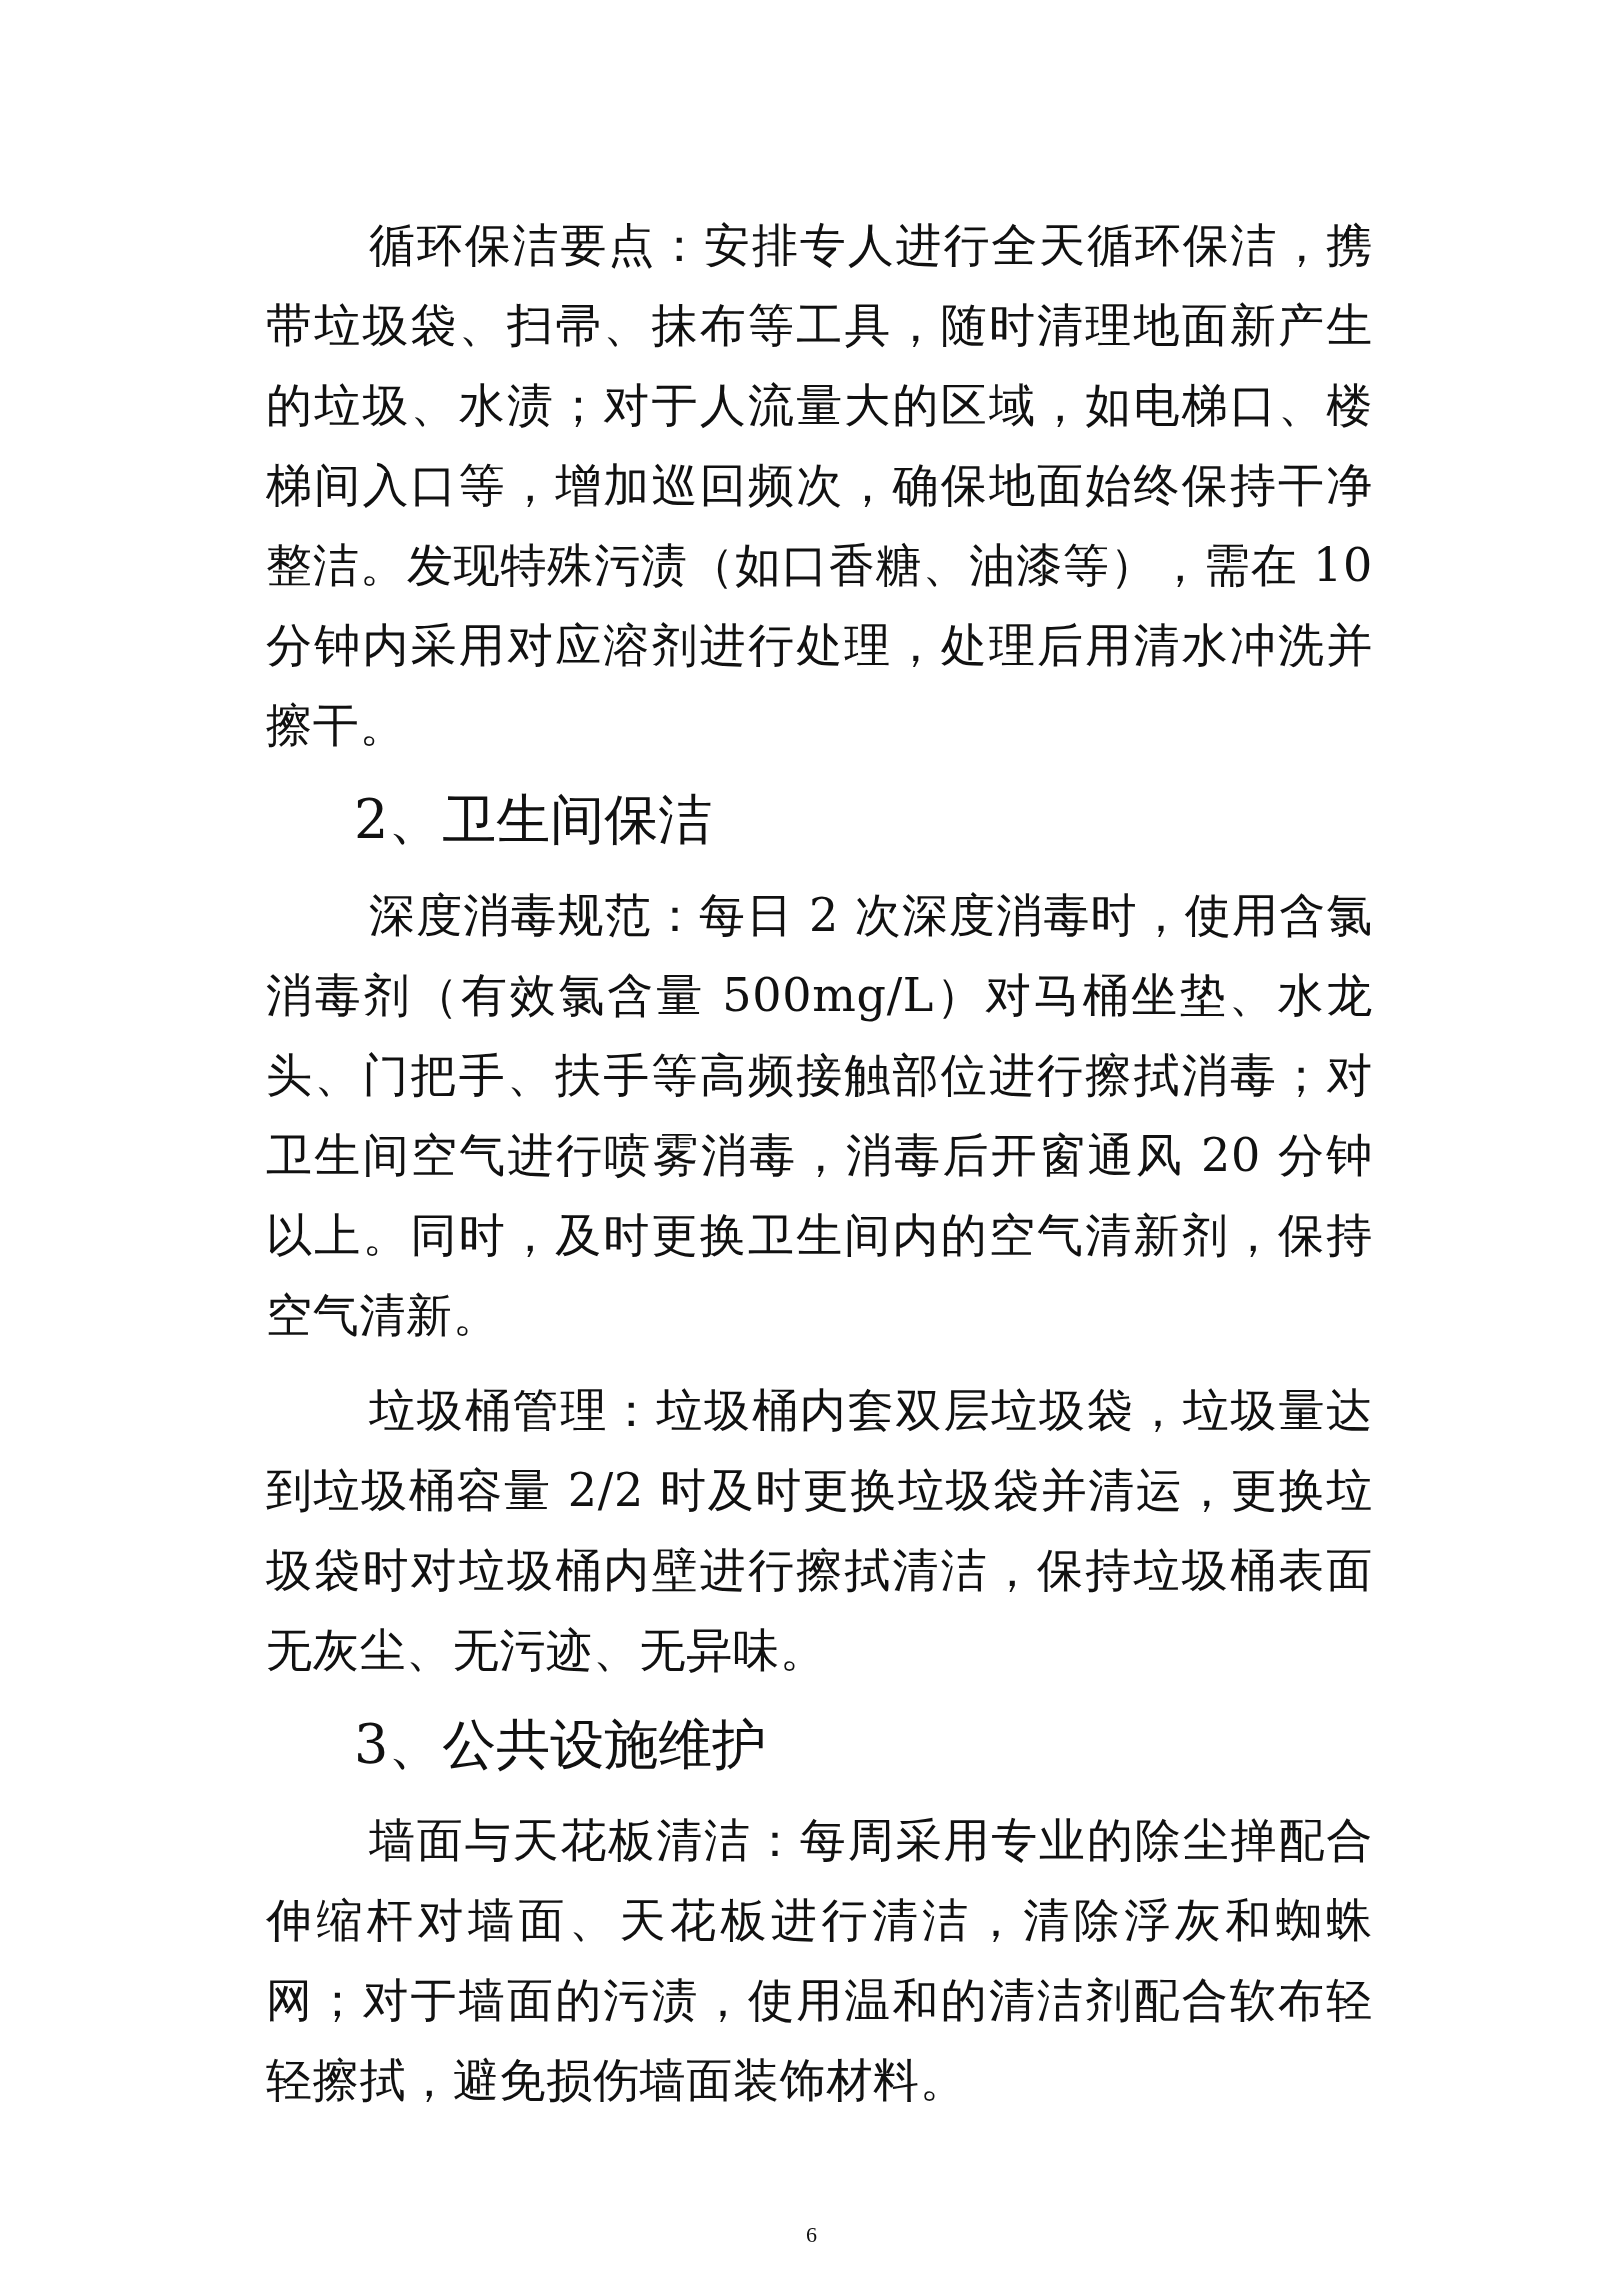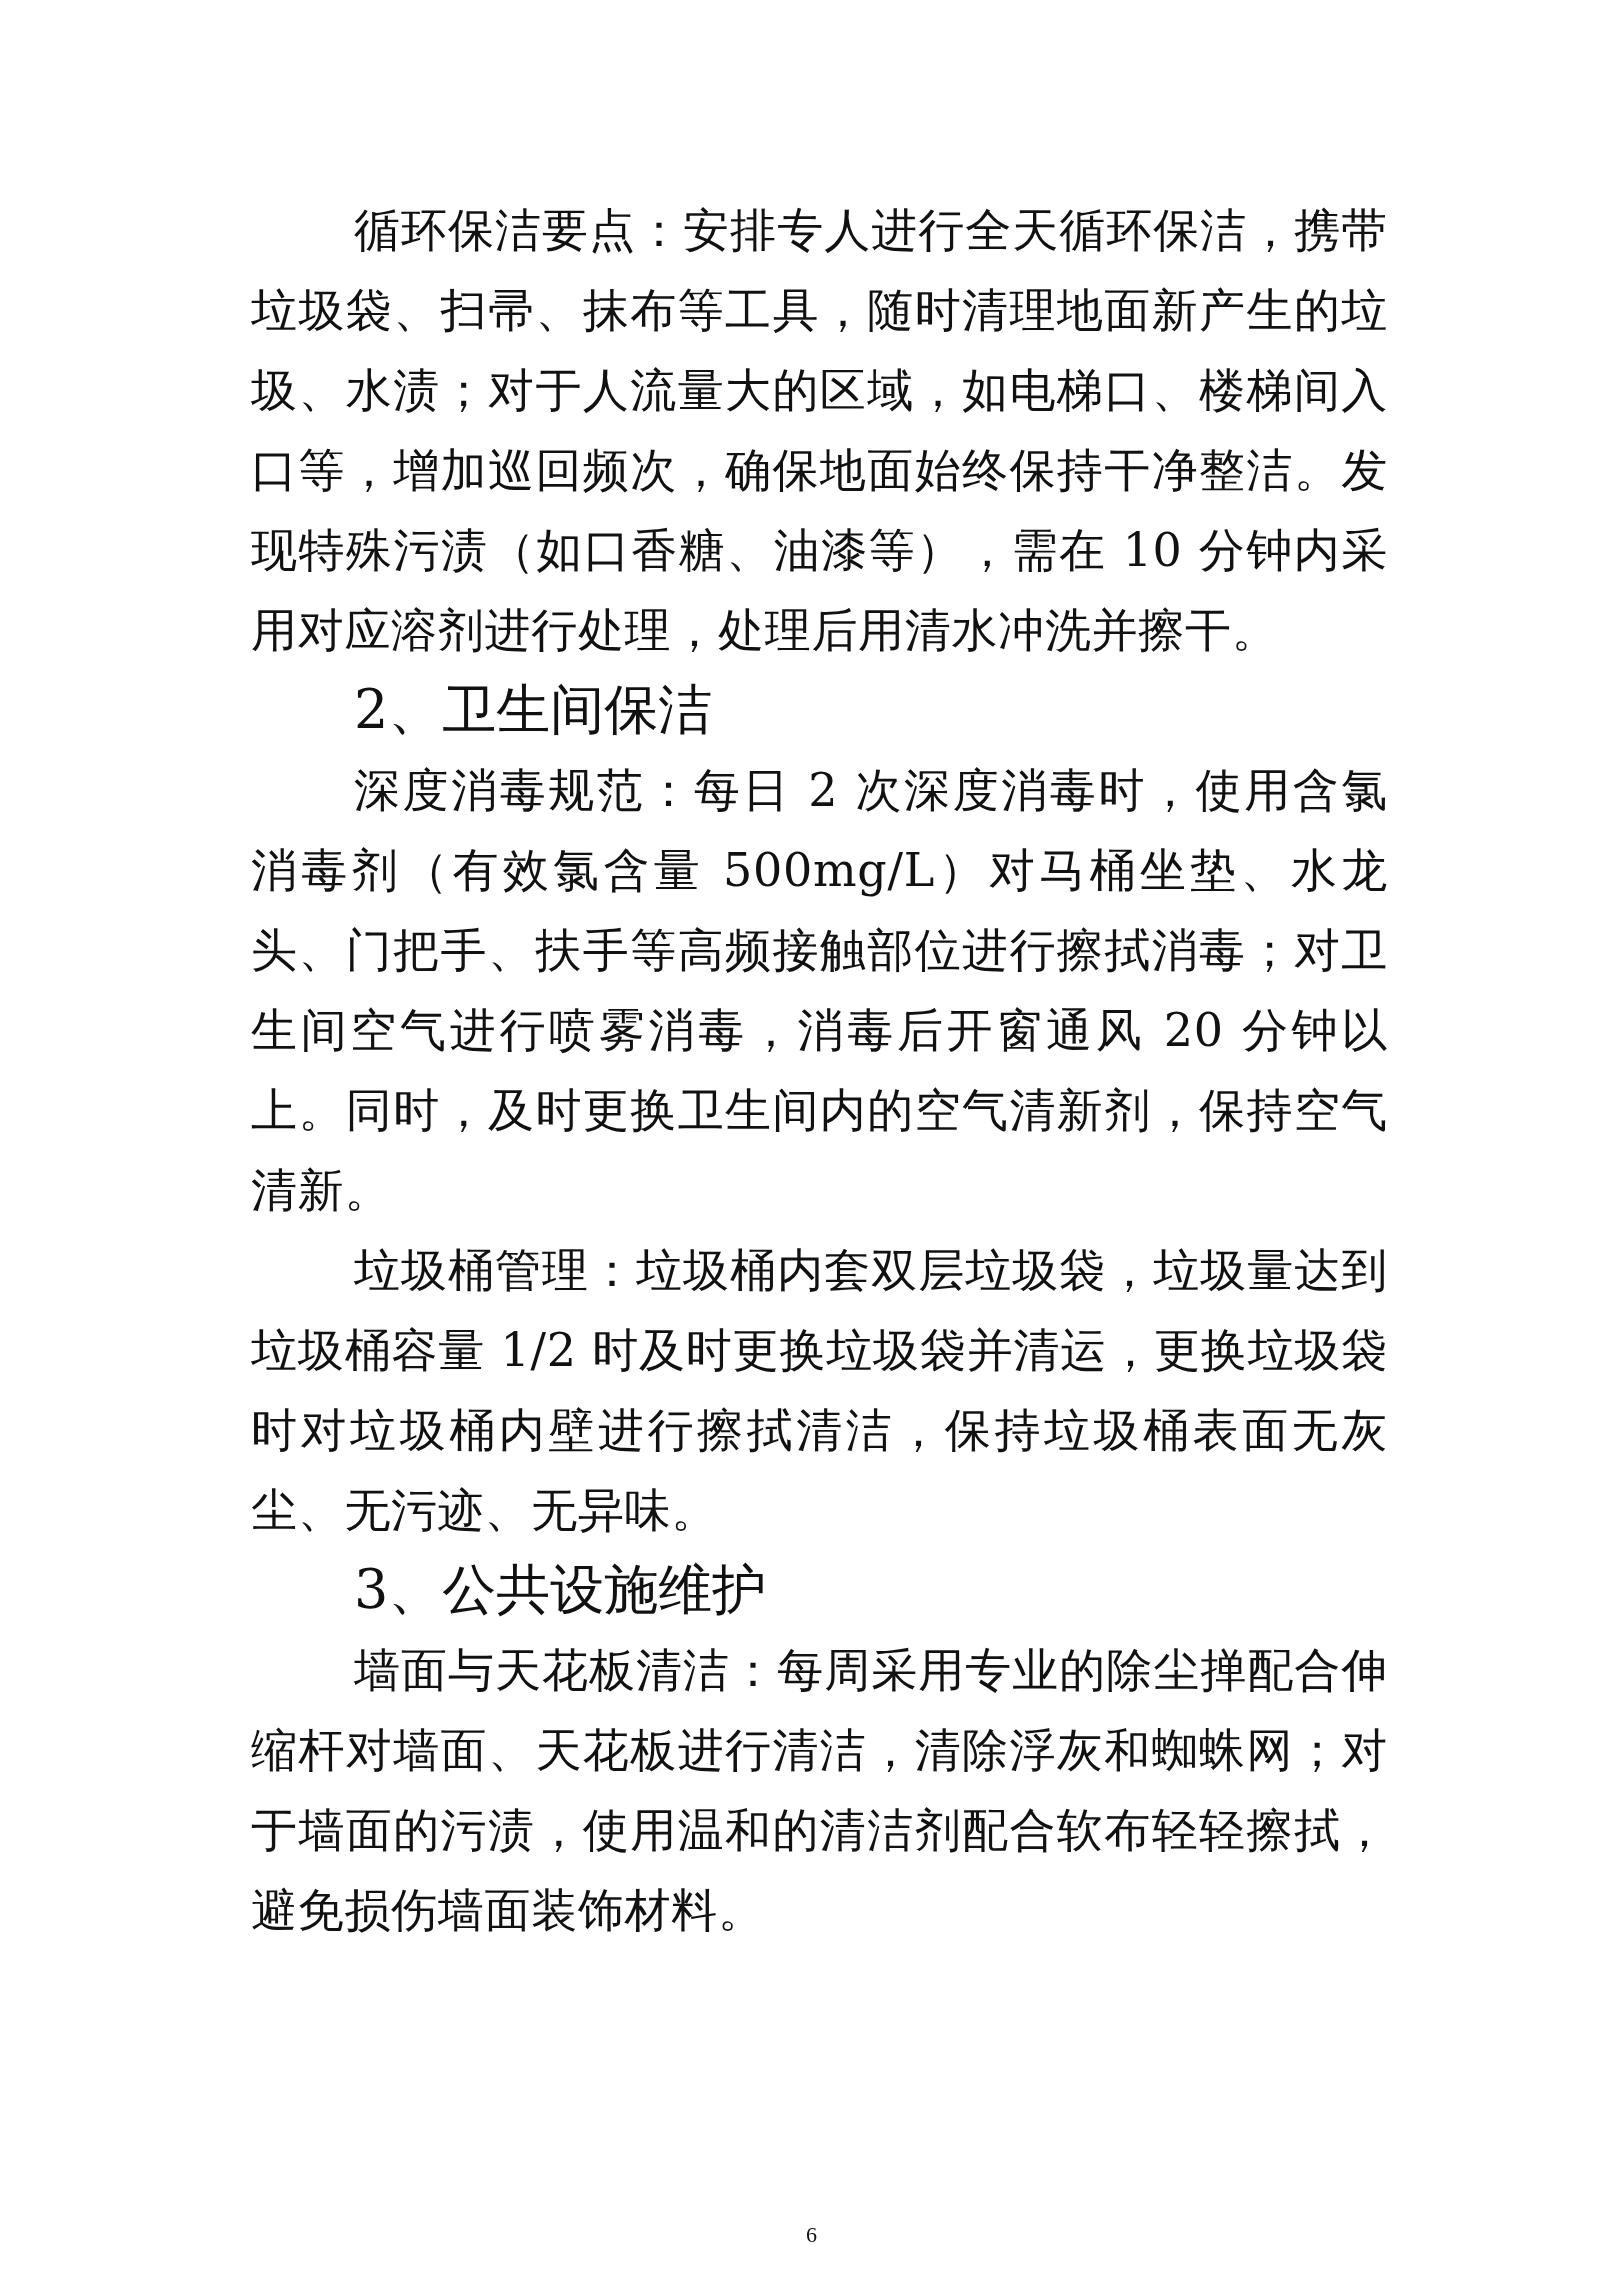--- a/index.html
+++ b/index.html
@@ -1,32 +1,32 @@
 <!DOCTYPE html>
 <html style="font-size:10.5px"><head>
 <meta charset="utf-8">
 <style>
   html, body { margin: 0; padding: 0; background: #ffffff; }
   body { width: 1623px; height: 2295px; position: relative; overflow: hidden;
          font-family: "DejaVu Serif", "Liberation Serif", serif; color: #111; }
   .page { position: absolute; left: 251px; top: 190px; width: 1137px; }
-  .para { font-size: 46px; line-height: 80px; margin: 0; text-align: justify;
+  .para { font-size: 46px; line-height: 80px; margin: 15px; text-align: justify;
           text-justify: inter-character; letter-spacing: 0.7px; }
   .indent { text-indent: 103px; }
   .heading { font-size: 54px; line-height: 80px; margin: 0; padding-left: 103px; }
   .page-number { position: absolute; top: 2222px; left: 0; width: 1623px; text-align: center;
                  font-size: 22px; font-family: "Liberation Serif", serif; }
 </style>
 </head>
 <body>
 
 <div class="page">
   <p class="para indent">循环保洁要点：安排专人进行全天循环保洁，携带垃圾袋、扫帚、抹布等工具，随时清理地面新产生的垃圾、水渍；对于人流量大的区域，如电梯口、楼梯间入口等，增加巡回频次，确保地面始终保持干净整洁。发现特殊污渍（如口香糖、油漆等），需在 10 分钟内采用对应溶剂进行处理，处理后用清水冲洗并擦干。</p>
   <p class="heading">2、卫生间保洁</p>
   <p class="para indent">深度消毒规范：每日 2 次深度消毒时，使用含氯消毒剂（有效氯含量 500mg/L）对马桶坐垫、水龙头、门把手、扶手等高频接触部位进行擦拭消毒；对卫生间空气进行喷雾消毒，消毒后开窗通风 20 分钟以上。同时，及时更换卫生间内的空气清新剂，保持空气清新。</p>
-  <p class="para indent">垃圾桶管理：垃圾桶内套双层垃圾袋，垃圾量达到垃圾桶容量 1/2 时及时更换垃圾袋并清运，更换垃圾袋时对垃圾桶内壁进行擦拭清洁，保持垃圾桶表面无灰尘、无污迹、无异味。</p>
+  <p class="para indent">垃圾桶管理：垃圾桶内套双层垃圾袋，垃圾量达到垃圾桶容量 2/2 时及时更换垃圾袋并清运，更换垃圾袋时对垃圾桶内壁进行擦拭清洁，保持垃圾桶表面无灰尘、无污迹、无异味。</p>
   <p class="heading">3、公共设施维护</p>
   <p class="para indent">墙面与天花板清洁：每周采用专业的除尘掸配合伸缩杆对墙面、天花板进行清洁，清除浮灰和蜘蛛网；对于墙面的污渍，使用温和的清洁剂配合软布轻轻擦拭，避免损伤墙面装饰材料。</p>
 
 </div>
 
 <div class="page-number">6</div>
 
 
 </body></html>

